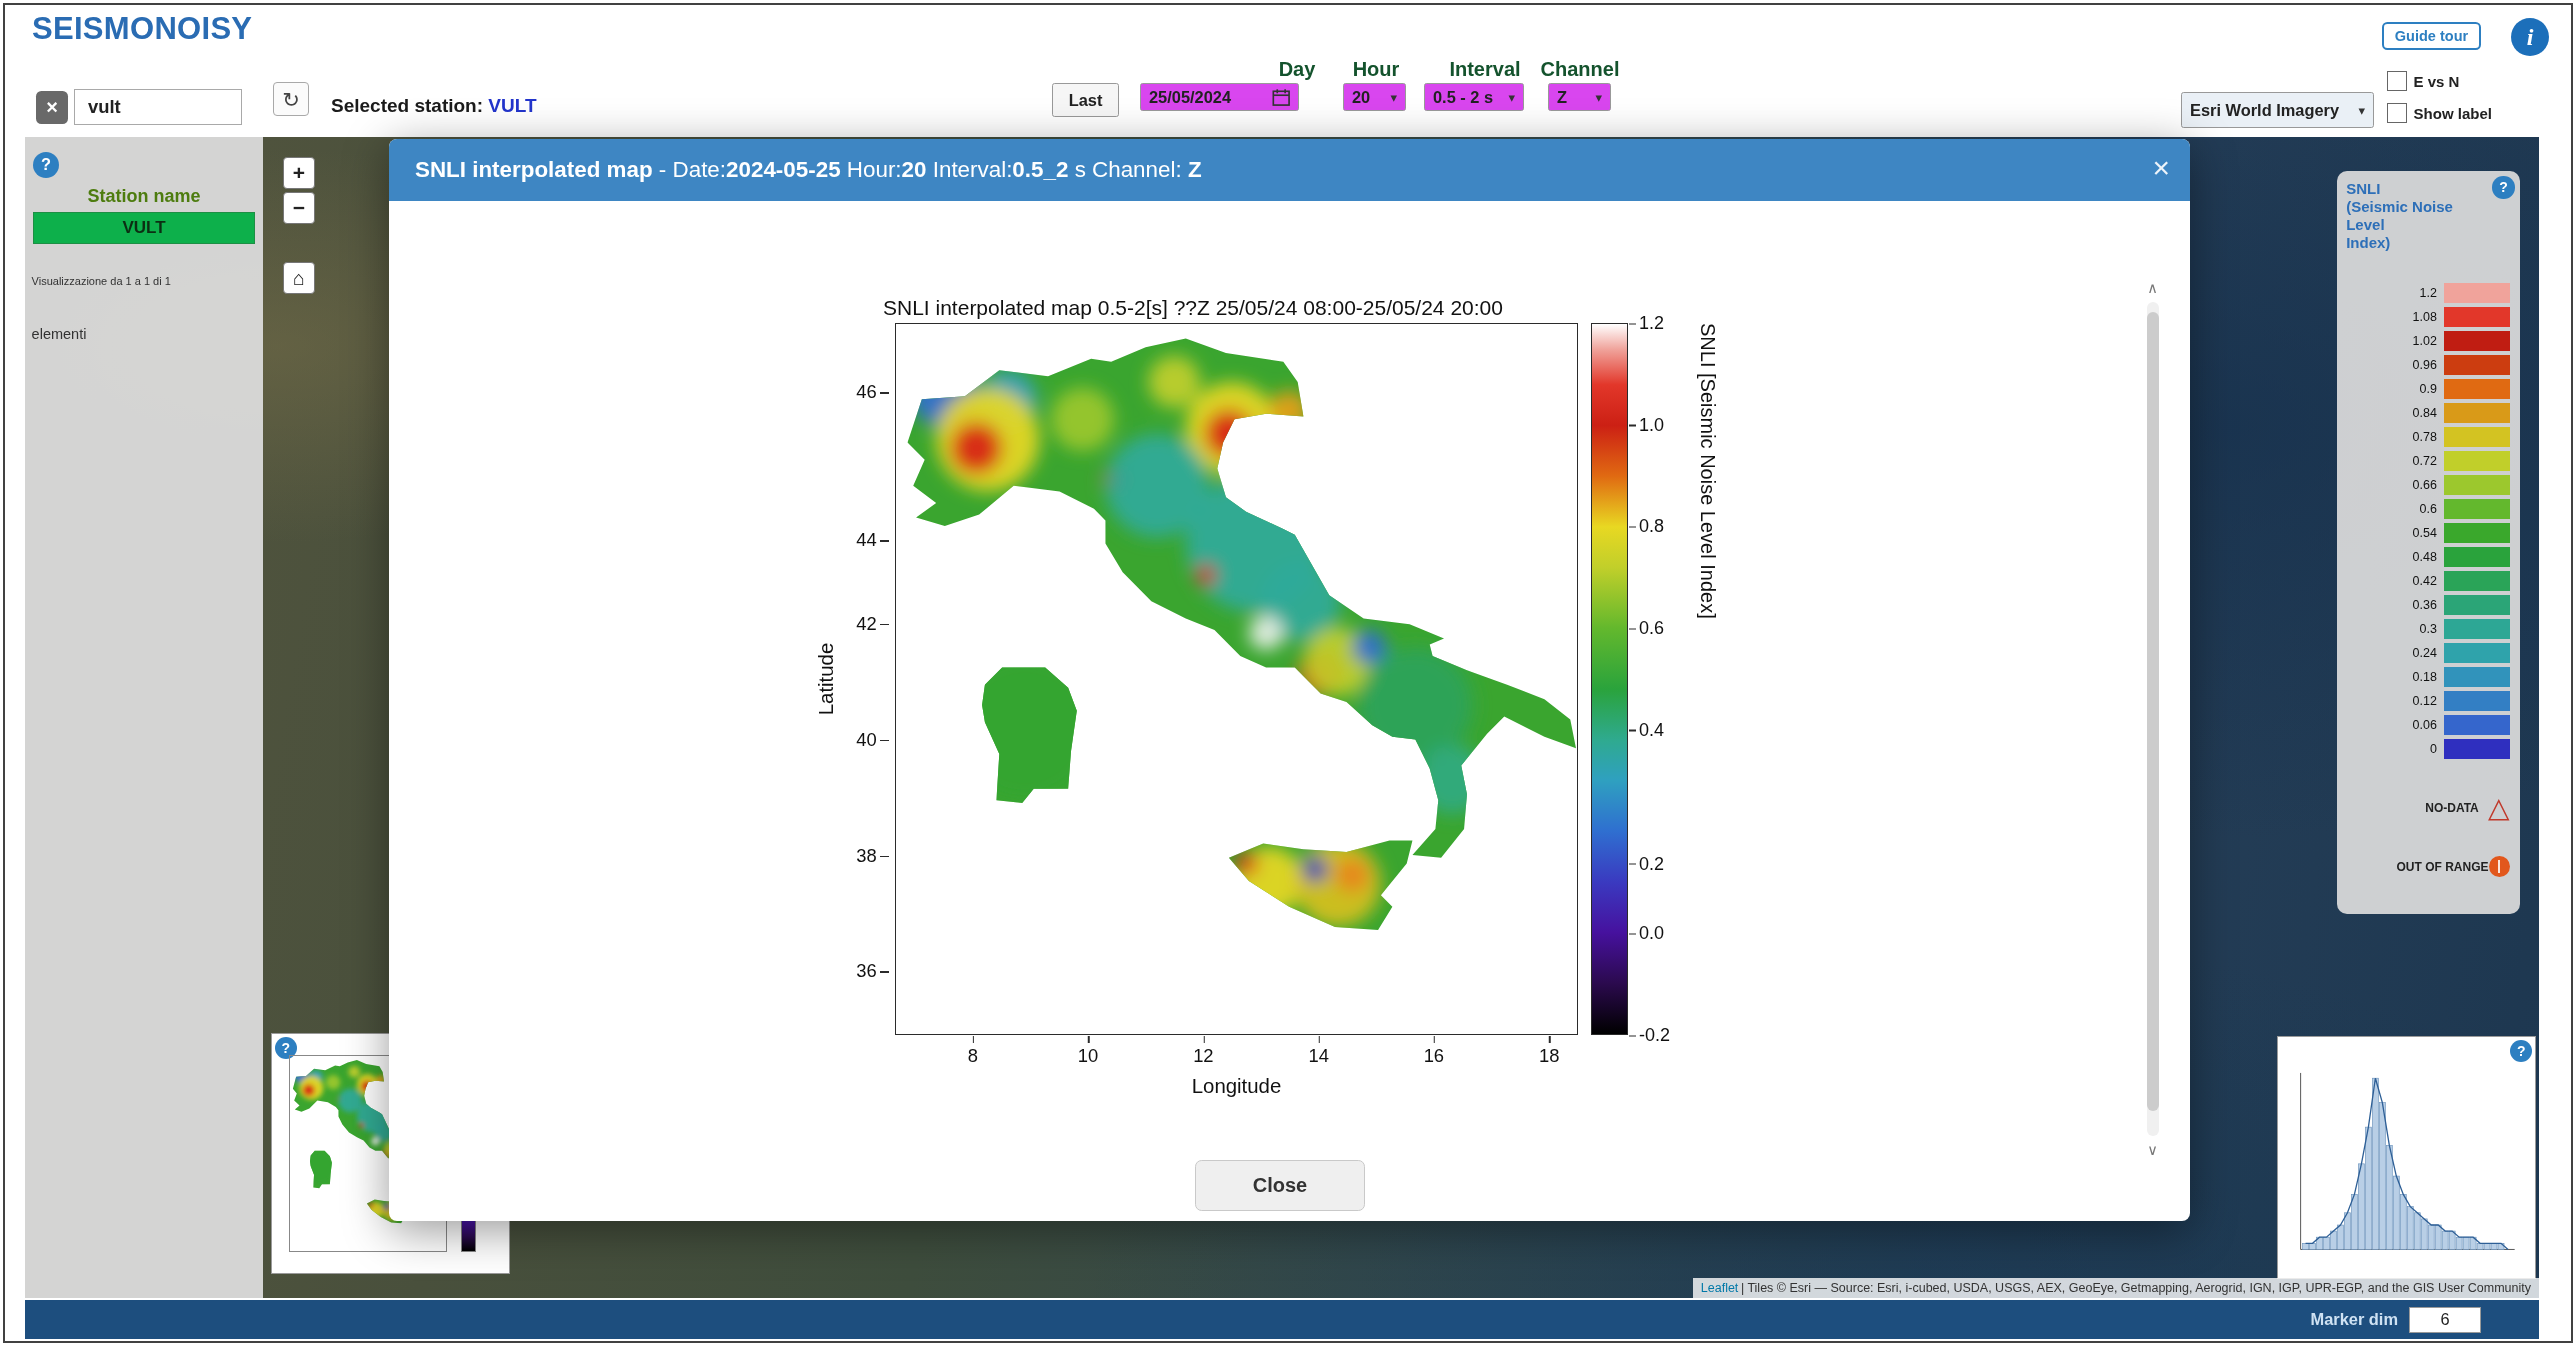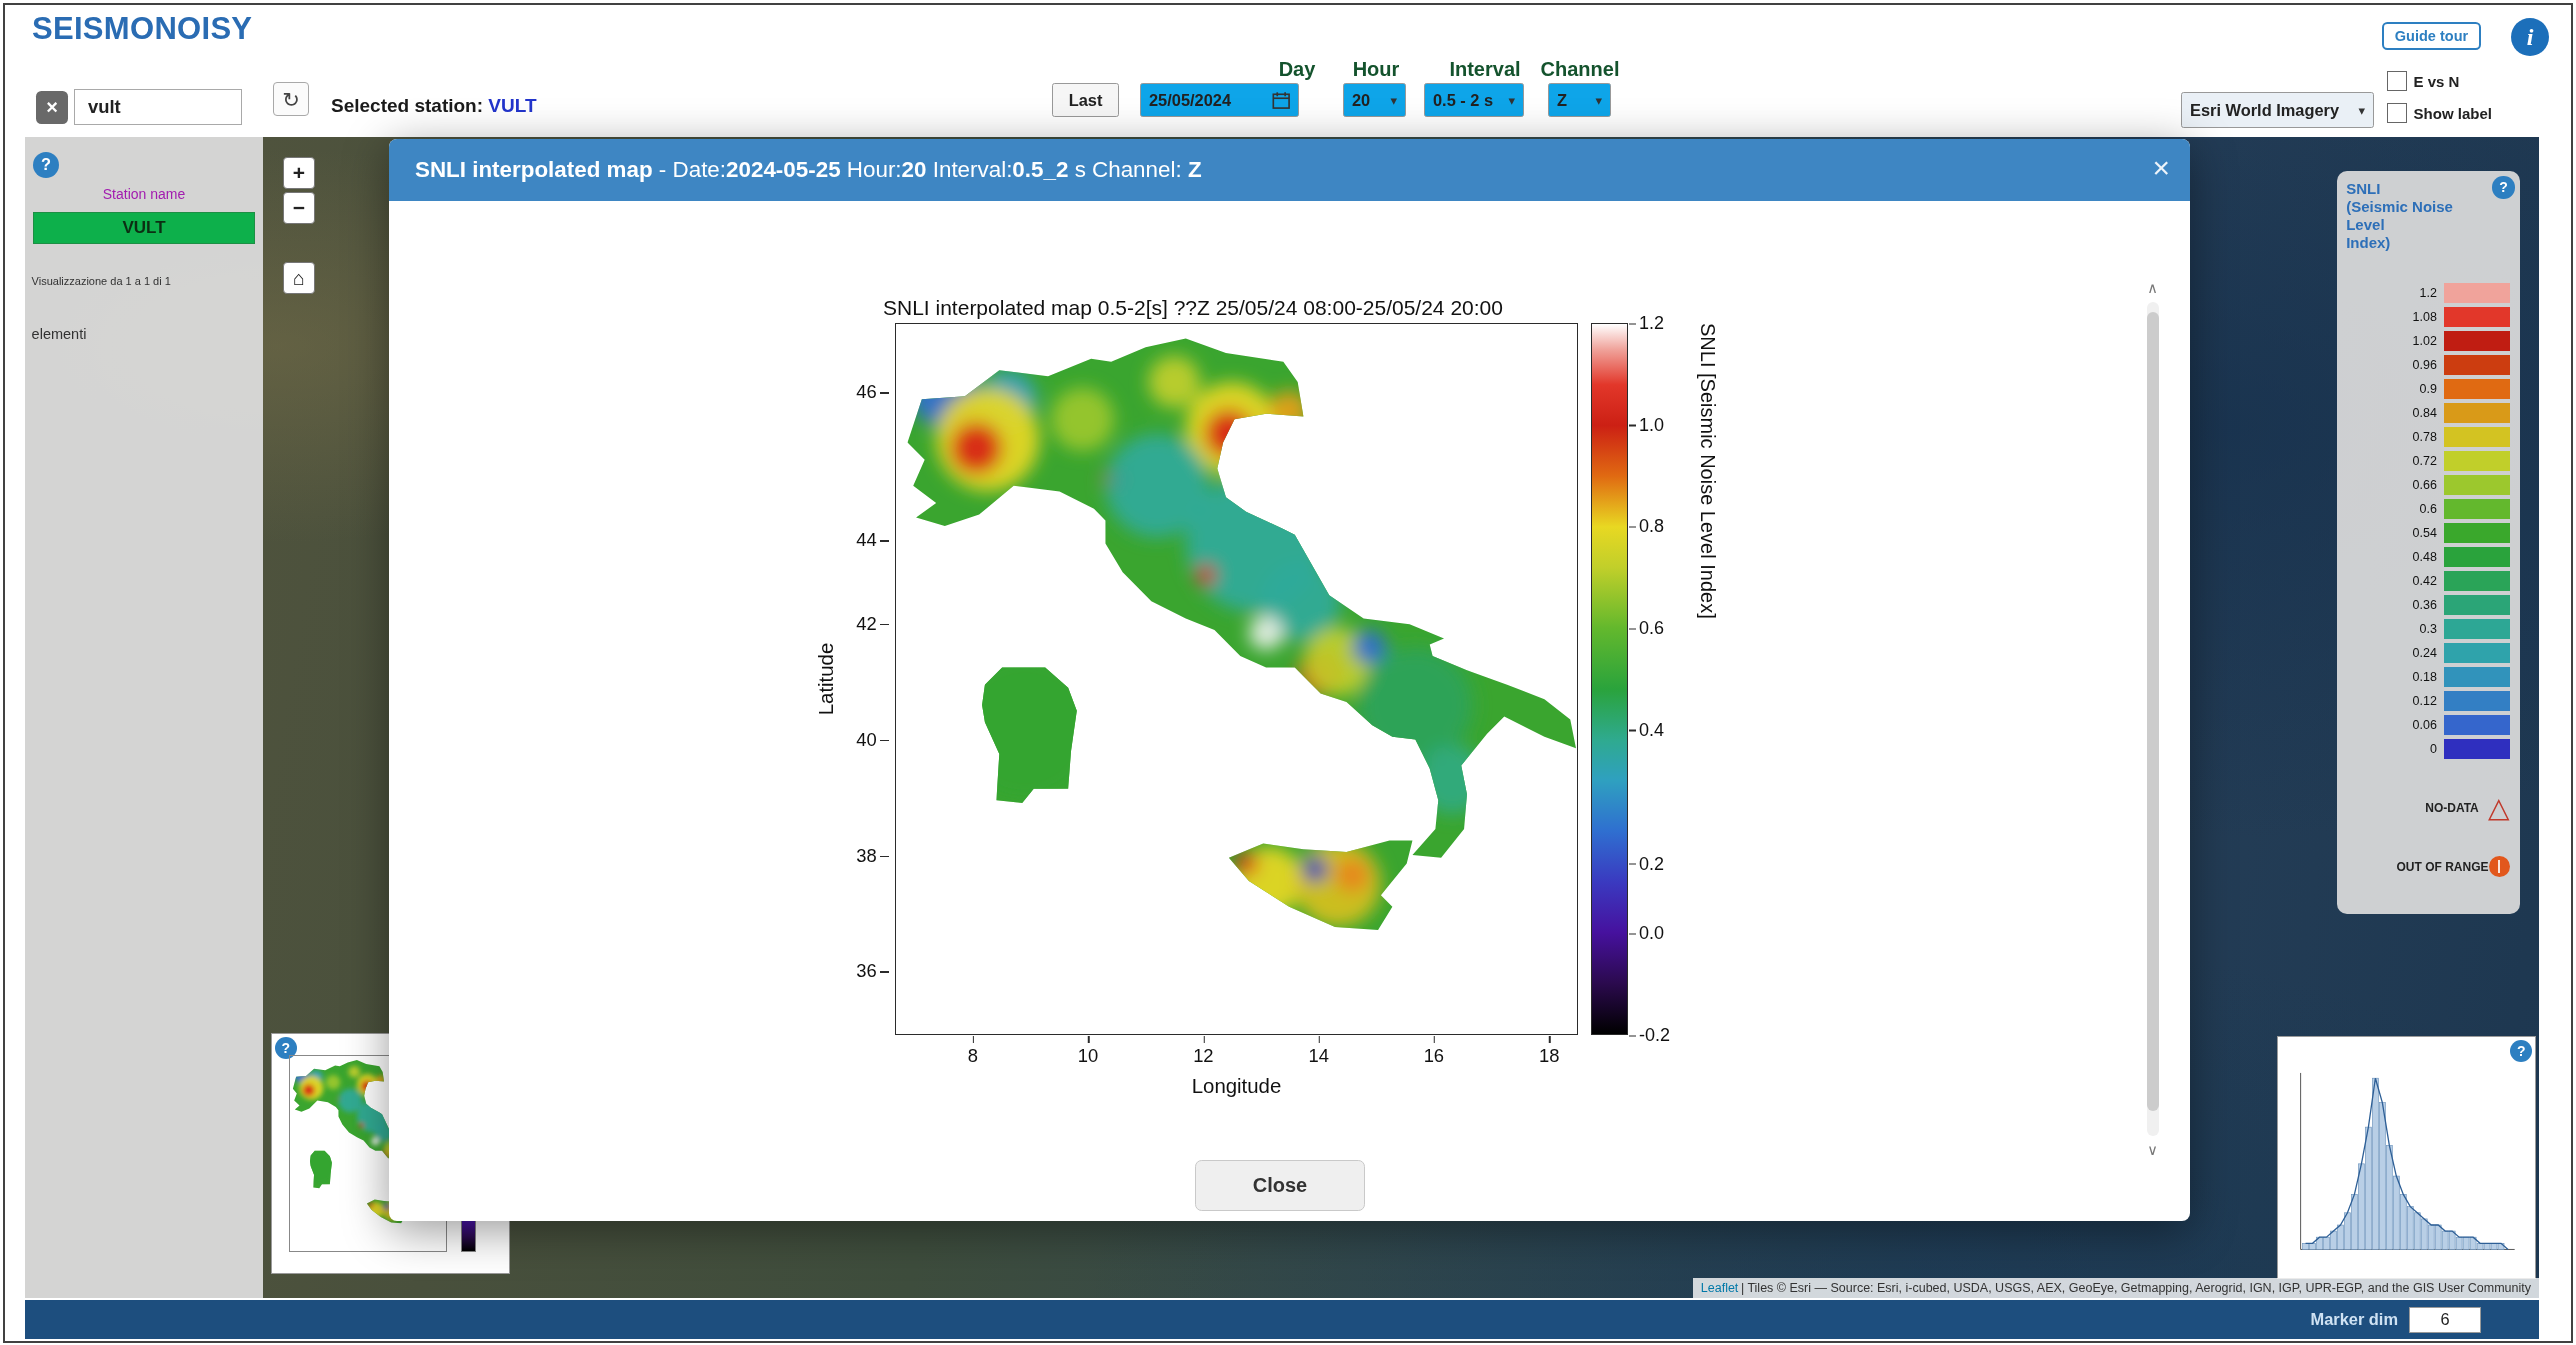--- a/index.html
+++ b/index.html
@@ -13,21 +13,21 @@
 .info-btn{position:absolute;left:2511px;top:18.4px;width:38px;height:38px;border-radius:50%;background:#1c6fba;color:#fff;display:flex;align-items:center;justify-content:center;font:italic 700 24px "Liberation Serif",serif;cursor:pointer}
 
 
 .clear-btn{position:absolute;left:36px;top:91px;width:32px;height:33px;background:#696969;border:none;border-radius:5.3px;color:#fff;font-size:20px;font-weight:700;cursor:pointer}
 .search-input{position:absolute;left:74px;top:89px;width:168px;height:36px;border:1.3px solid #a9a9a9;font-size:18.4px;font-weight:700;color:#222;padding-left:13px;background:#fff}
 .refresh-btn{position:absolute;left:273px;top:82px;width:36px;height:34px;background:#fbfbfb;border:1.3px solid #a9a9a9;border-radius:4px;font-size:21px;color:#444;line-height:1;cursor:pointer}
 .selected-station{position:absolute;left:331px;top:95px;font-size:19px;font-weight:700;color:#1b1b1b}
 .selected-station .station-val{color:#2335cc}
 .ctl-label{position:absolute;top:58px;transform:translateX(-50%);font-size:20px;font-weight:700;color:#14532d}
 .last-btn{position:absolute;left:1052px;top:83px;width:67px;height:34px;background:#f6f6f6;border:1.3px solid #999;border-radius:2.6px;font-size:16.4px;font-weight:700;color:#222;cursor:pointer}
-.fake-field{position:absolute;top:83px;height:34px;background:#0ea5e9;border:1.3px solid #999;border-radius:2.6px;display:flex;align-items:center;justify-content:space-between;font-size:16.4px;font-weight:700;color:#222;padding:0 8px;cursor:pointer}
+.fake-field{position:absolute;top:83px;height:28px;background:#d946ef;border:1.3px solid #999;border-radius:2.6px;display:flex;align-items:center;justify-content:space-between;font-size:16.4px;font-weight:700;color:#222;padding:0 8px;cursor:pointer}
 .fake-field .arrow{font-size:13px;color:#333;margin-left:5.3px}
 .date-field{left:1140px;width:159px}
 .hour-field{left:1343px;width:63px}
 .interval-field{left:1424px;width:100px}
 .channel-field{left:1548px;width:63px}
 .basemap-field{left:2181px;top:92px;width:193px;height:36px;background:#eaf0f6}
 .chk-row{position:absolute;display:flex;align-items:center;gap:6.6px;cursor:pointer}
 .chkbox{width:20px;height:20px;border:1.3px solid #666;background:#fff}
 .chk-label{font-size:15px;font-weight:700;color:#222}
 
@@ -36,21 +36,21 @@
 background:
  radial-gradient(ellipse 658px 329px at 10% 18%, rgba(125,115,75,.45), transparent 60%),
  radial-gradient(ellipse 855px 526px at 38% 60%, rgba(70,90,60,.45), transparent 65%),
  radial-gradient(ellipse 986px 592px at 88% 25%, rgba(18,45,75,.55), transparent 70%),
  radial-gradient(ellipse 1184px 526px at 75% 100%, rgba(22,55,80,.5), transparent 70%),
  linear-gradient(100deg,#53553e 0%,#49503c 22%,#3e4d3d 40%,#34494c 58%,#263f58 78%,#1d3750 100%)}
 .sidebar{position:absolute;left:0;top:0;width:238px;height:100%;background:rgba(219,219,219,.95);z-index:6}
 .help-circle{width:26px;height:26px;border-radius:50%;background:#2d7fc1;color:#fff;display:flex;align-items:center;justify-content:center;font-size:16.4px;font-weight:700;cursor:pointer}
 .help-sm{width:22.4px;height:22.4px;font-size:14px}
 .sb-help{position:absolute;left:8px;top:14.5px}
-.sb-title{position:absolute;top:49px;width:100%;text-align:center;font-size:14px;font-weight:400;color:#a21caf}
+.sb-title{position:absolute;top:49px;width:100%;text-align:center;font-size:18px;font-weight:700;color:#4d7c0f}
 .sb-station{position:absolute;left:8px;top:75px;width:222px;height:32px;background:#0db04b;border:0.7px solid #1d8f44;color:#0c2e13;font-size:17px;font-weight:700;cursor:pointer}
 .sb-pg1{position:absolute;left:6.6px;top:138px;font-size:11px;color:#333}
 .sb-pg2{position:absolute;left:6.6px;top:189px;font-size:14.5px;color:#333}
 .zoomctl{position:absolute;left:258px;top:20px;z-index:6}
 .zbtn{display:block;width:32px;height:32px;background:#fff;border:1.3px solid #777;border-radius:4px;font-size:21px;font-weight:700;color:#222;margin-bottom:2.6px;text-align:center;line-height:28px;cursor:pointer}
 .zbtn.home{margin-top:38px;font-size:20px}
 
 
 .legend{position:absolute;left:2312px;top:34px;width:183px;height:743px;background:rgba(220,220,220,.93);border-radius:10px;z-index:6}
 .legend-title{padding:9.2px 34px 0 9.2px;font-size:15px;font-weight:700;color:#2d6fb8;line-height:1.2}

